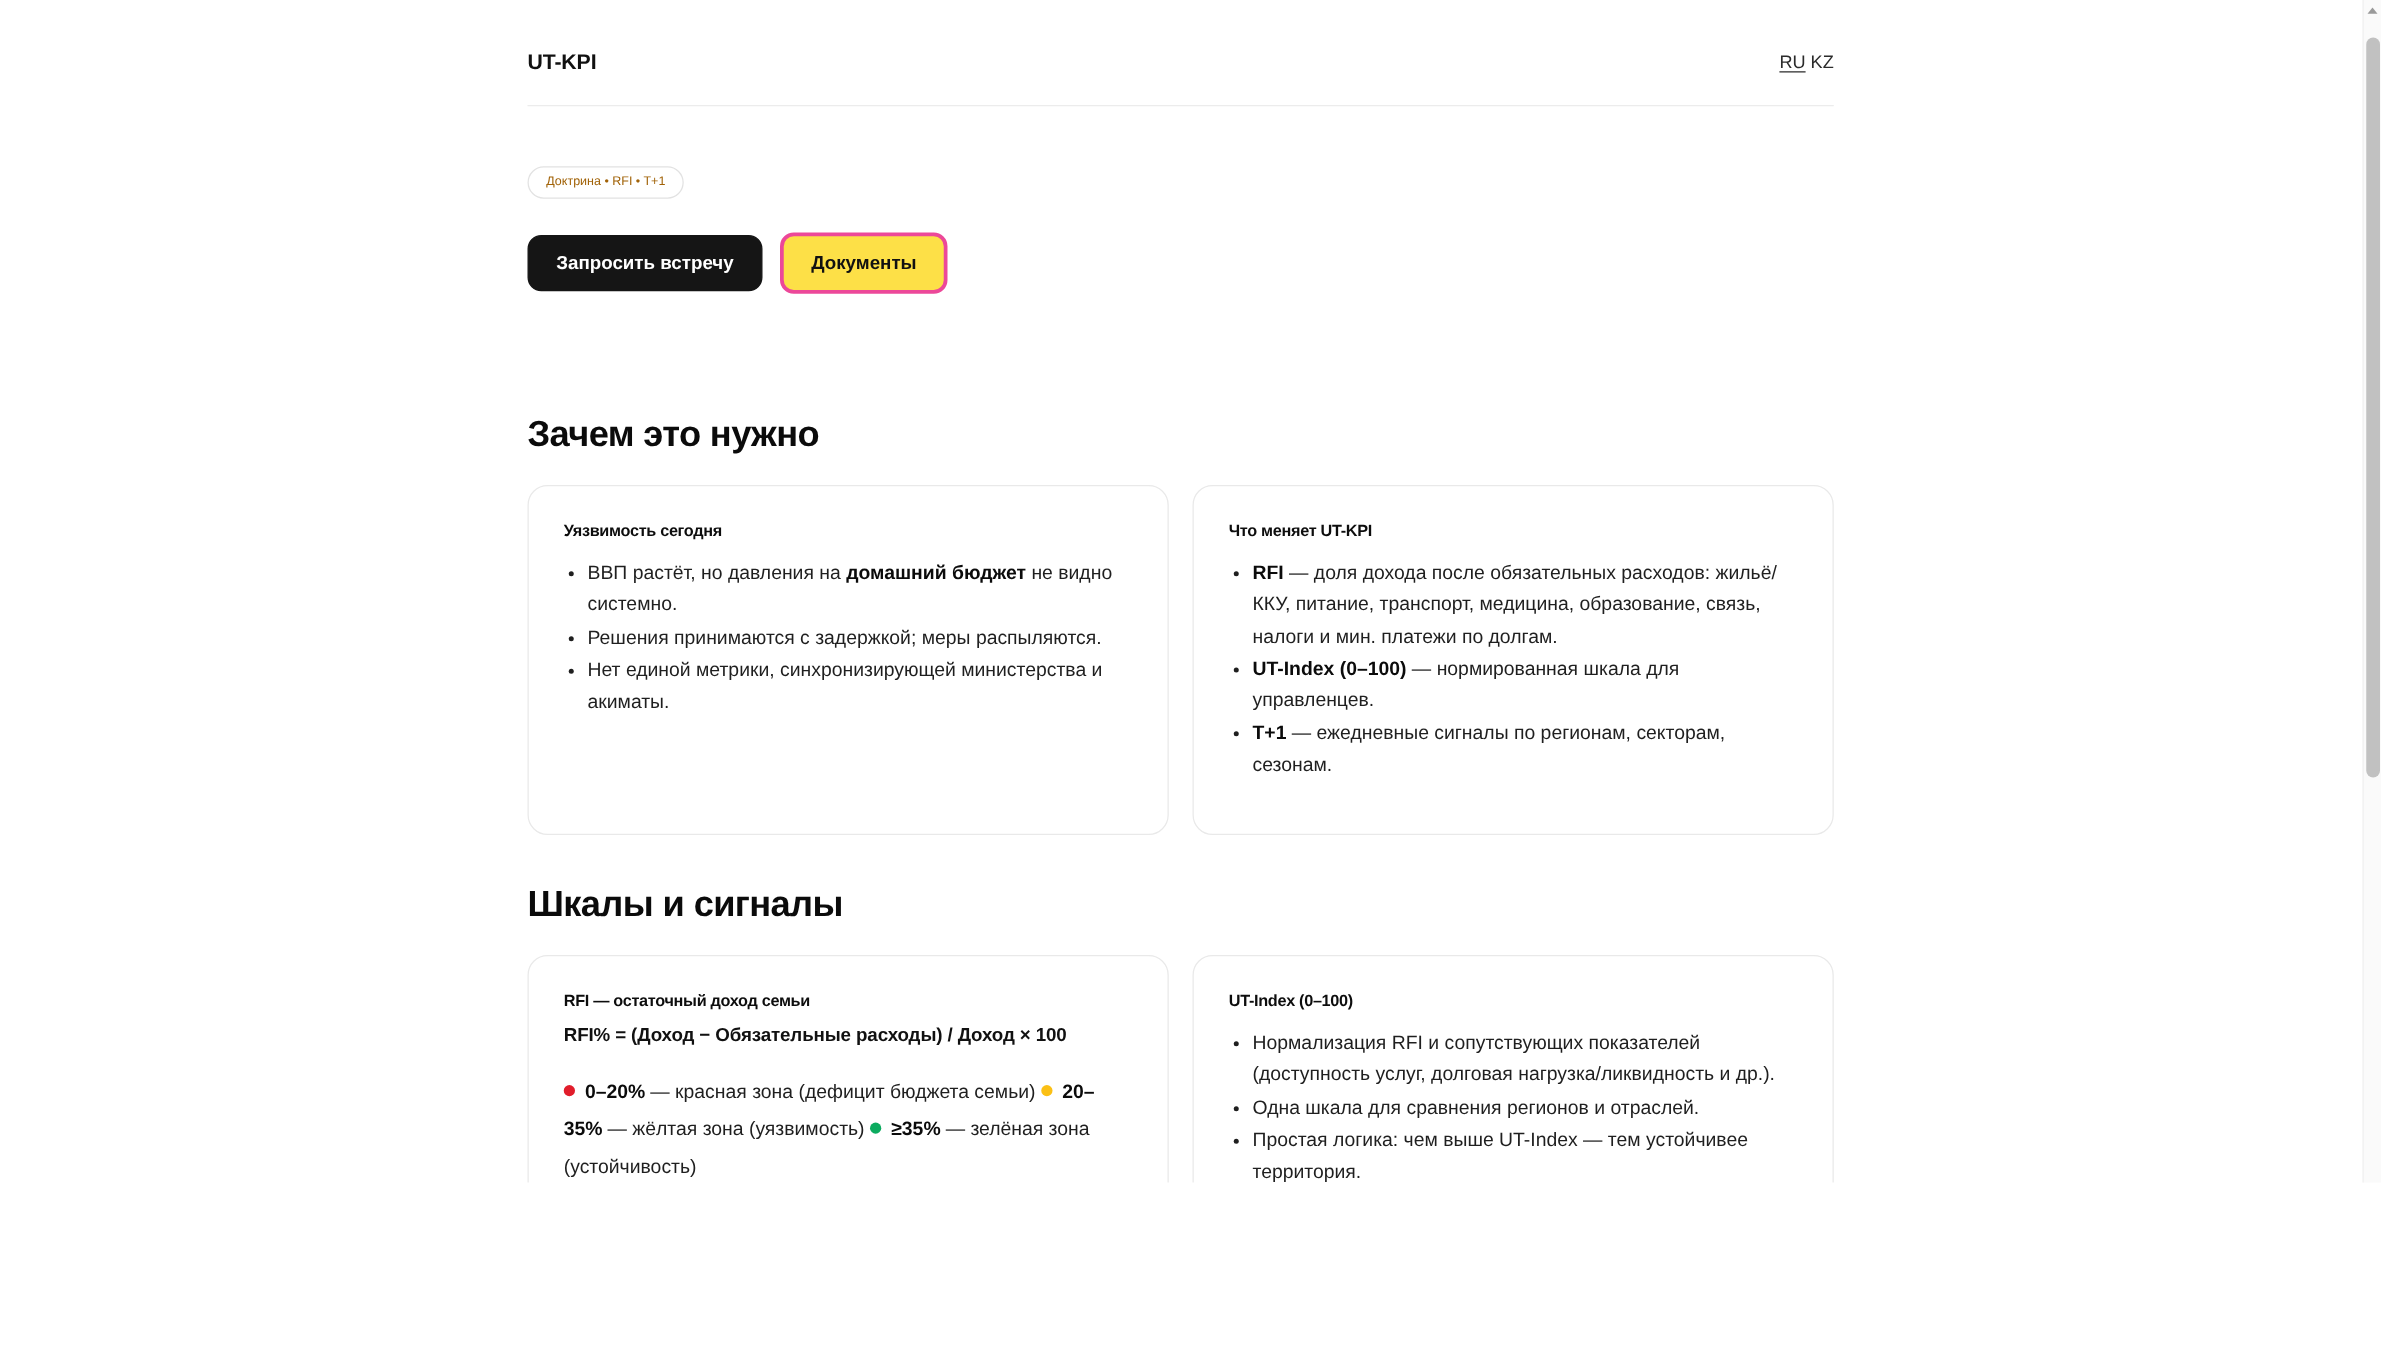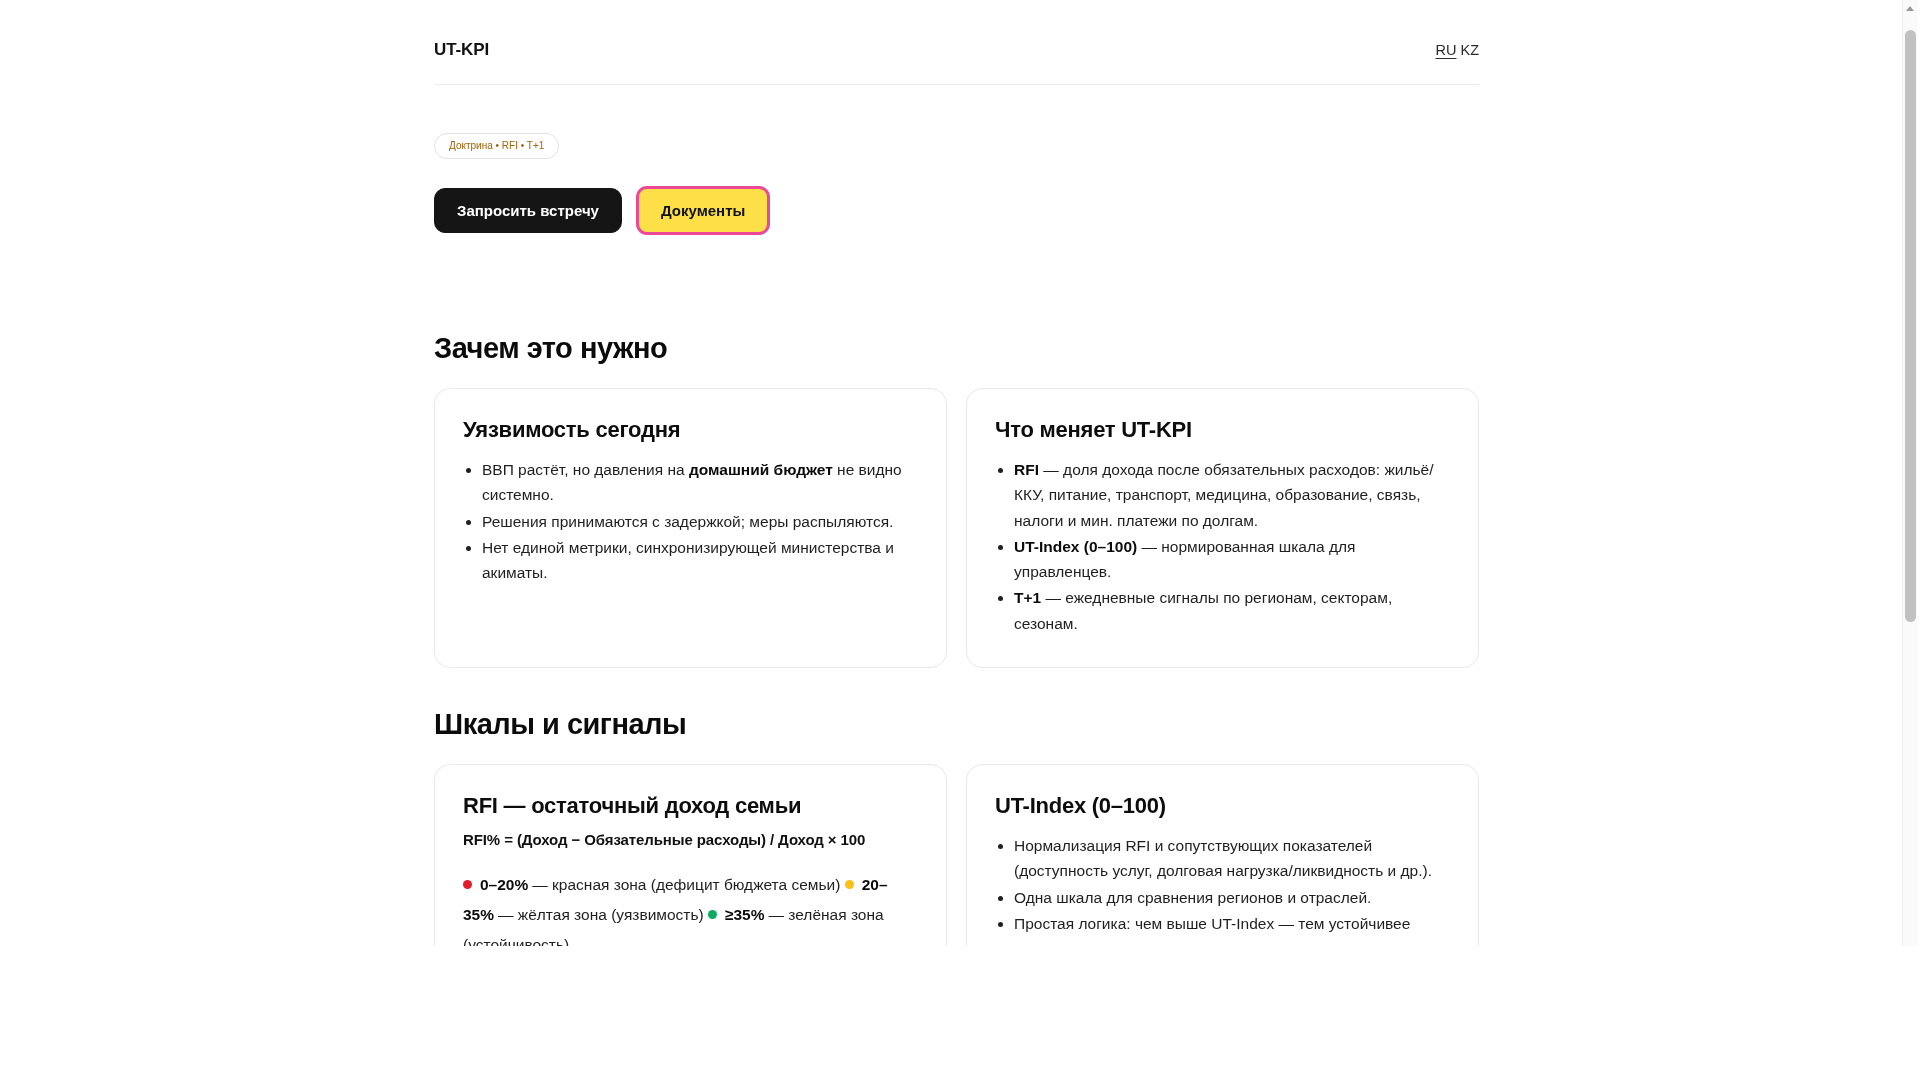--- a/index.html
+++ b/index.html
@@ -14,21 +14,21 @@
   }
   body {
     font-family: "Liberation Sans", "DejaVu Sans", sans-serif;
     color: #111111;
     -webkit-font-smoothing: antialiased;
   }
 
   
   .viewport {
     position: absolute;
-    left: 12px; top: 0;
+    left: 0; top: 0;
     width: 1905px;
     height: 946px;
     overflow: hidden;
     background: #ffffff;
   }
   .scrollbar-track {
     position: absolute;
     right: 0; top: 0;
     width: 15px;
     height: 1080px;
@@ -172,21 +172,21 @@
     border: 1px solid #e9e9e9;
     border-radius: 16px;
     background: #ffffff;
     padding: 28px 28px 30px 28px;
   }
   .card-why { min-height: 280px; }
   .card-scale { min-height: 253px; }
 
   .card-title {
     margin: 0 0 4px 0;
-    font-size: 22px;
+    font-size: 13px;
     font-weight: 700;
     letter-spacing: -0.25px;
     color: #0d0d0d;
   }
 
   .bullets {
     margin: 14px 0 0 0;
     padding-left: 19px;
     font-size: 15.5px;
     line-height: 1.63;

